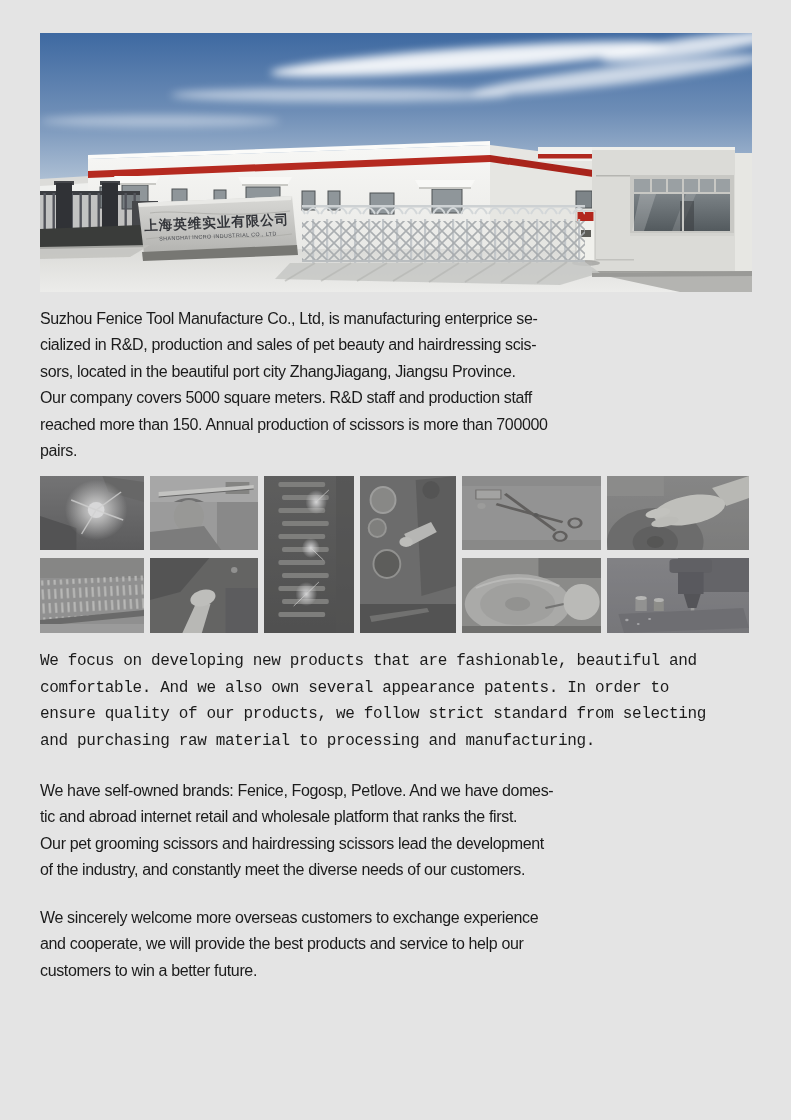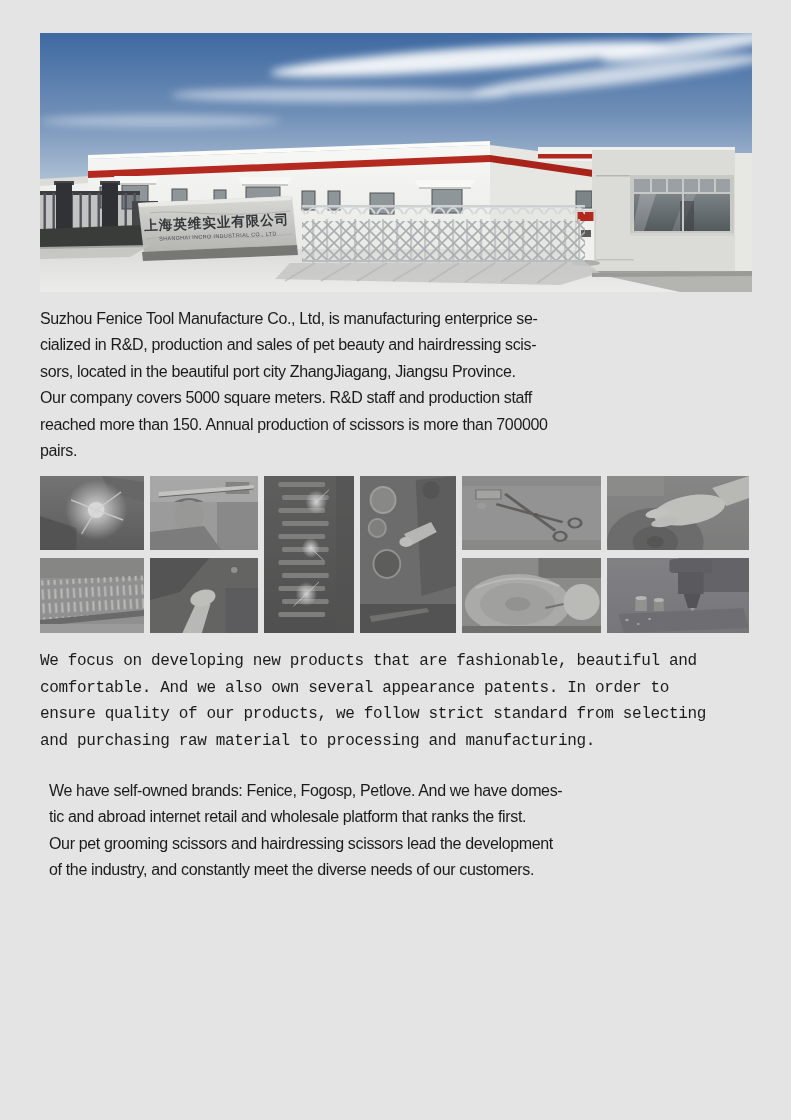--- a/index.html
+++ b/index.html
@@ -12,21 +12,21 @@
   figure{margin:0;}
   .hero{width:712px;height:259px;}
   .hero svg{display:block;width:100%;height:100%;}
   p.para{
     margin:0;white-space:pre;
     font-size:16px;line-height:26.4px;letter-spacing:-0.35px;
     color:#1b1b1b;
   }
   #p1{margin-top:14px;}
   #p2{margin-top:15px;font-family:Liberation Mono, monospace;}
-  #p3{margin-top:24px;margin-left:9px;}
+  #p3{margin-top:24px;}
   #p4{margin-top:21px;}
   #p5{margin-top:21px;}
   .gallery{margin-top:12px;display:flex;gap:6px;height:157px;}
   .g-col{display:flex;flex-direction:column;gap:8px;}
   .g-col figure svg{display:block;width:100%;height:100%;}
   .w1{width:104px;}.w2{width:108px;}.w3{width:90px;}.w4{width:96px;}.w5{width:139px;}.w6{width:142px;}
   .cell-top{height:74px;}
   .cell-bot{height:75px;}
   .cell-tall{height:157px;}
 </style>
@@ -442,14 +442,17 @@
   </div>
 
   <p class="para" id="p2">We focus on developing new products that are fashionable, beautiful and
 comfortable. And we also own several appearance patents. In order to
 ensure quality of our products, we follow strict standard from selecting
 and purchasing raw material to processing and manufacturing.</p>
   <p class="para" id="p3">We have self-owned brands: Fenice, Fogosp, Petlove. And we have domes-
 tic and abroad internet retail and wholesale platform that ranks the first.
 Our pet grooming scissors and hairdressing scissors lead the development
 of the industry, and constantly meet the diverse needs of our customers.</p>
+  <p class="para" id="p5">We sincerely welcome more overseas customers to exchange experience
+and cooperate, we will provide the best products and service to help our
+customers to win a better future.</p>
 
 </div>
 
 </body></html>

